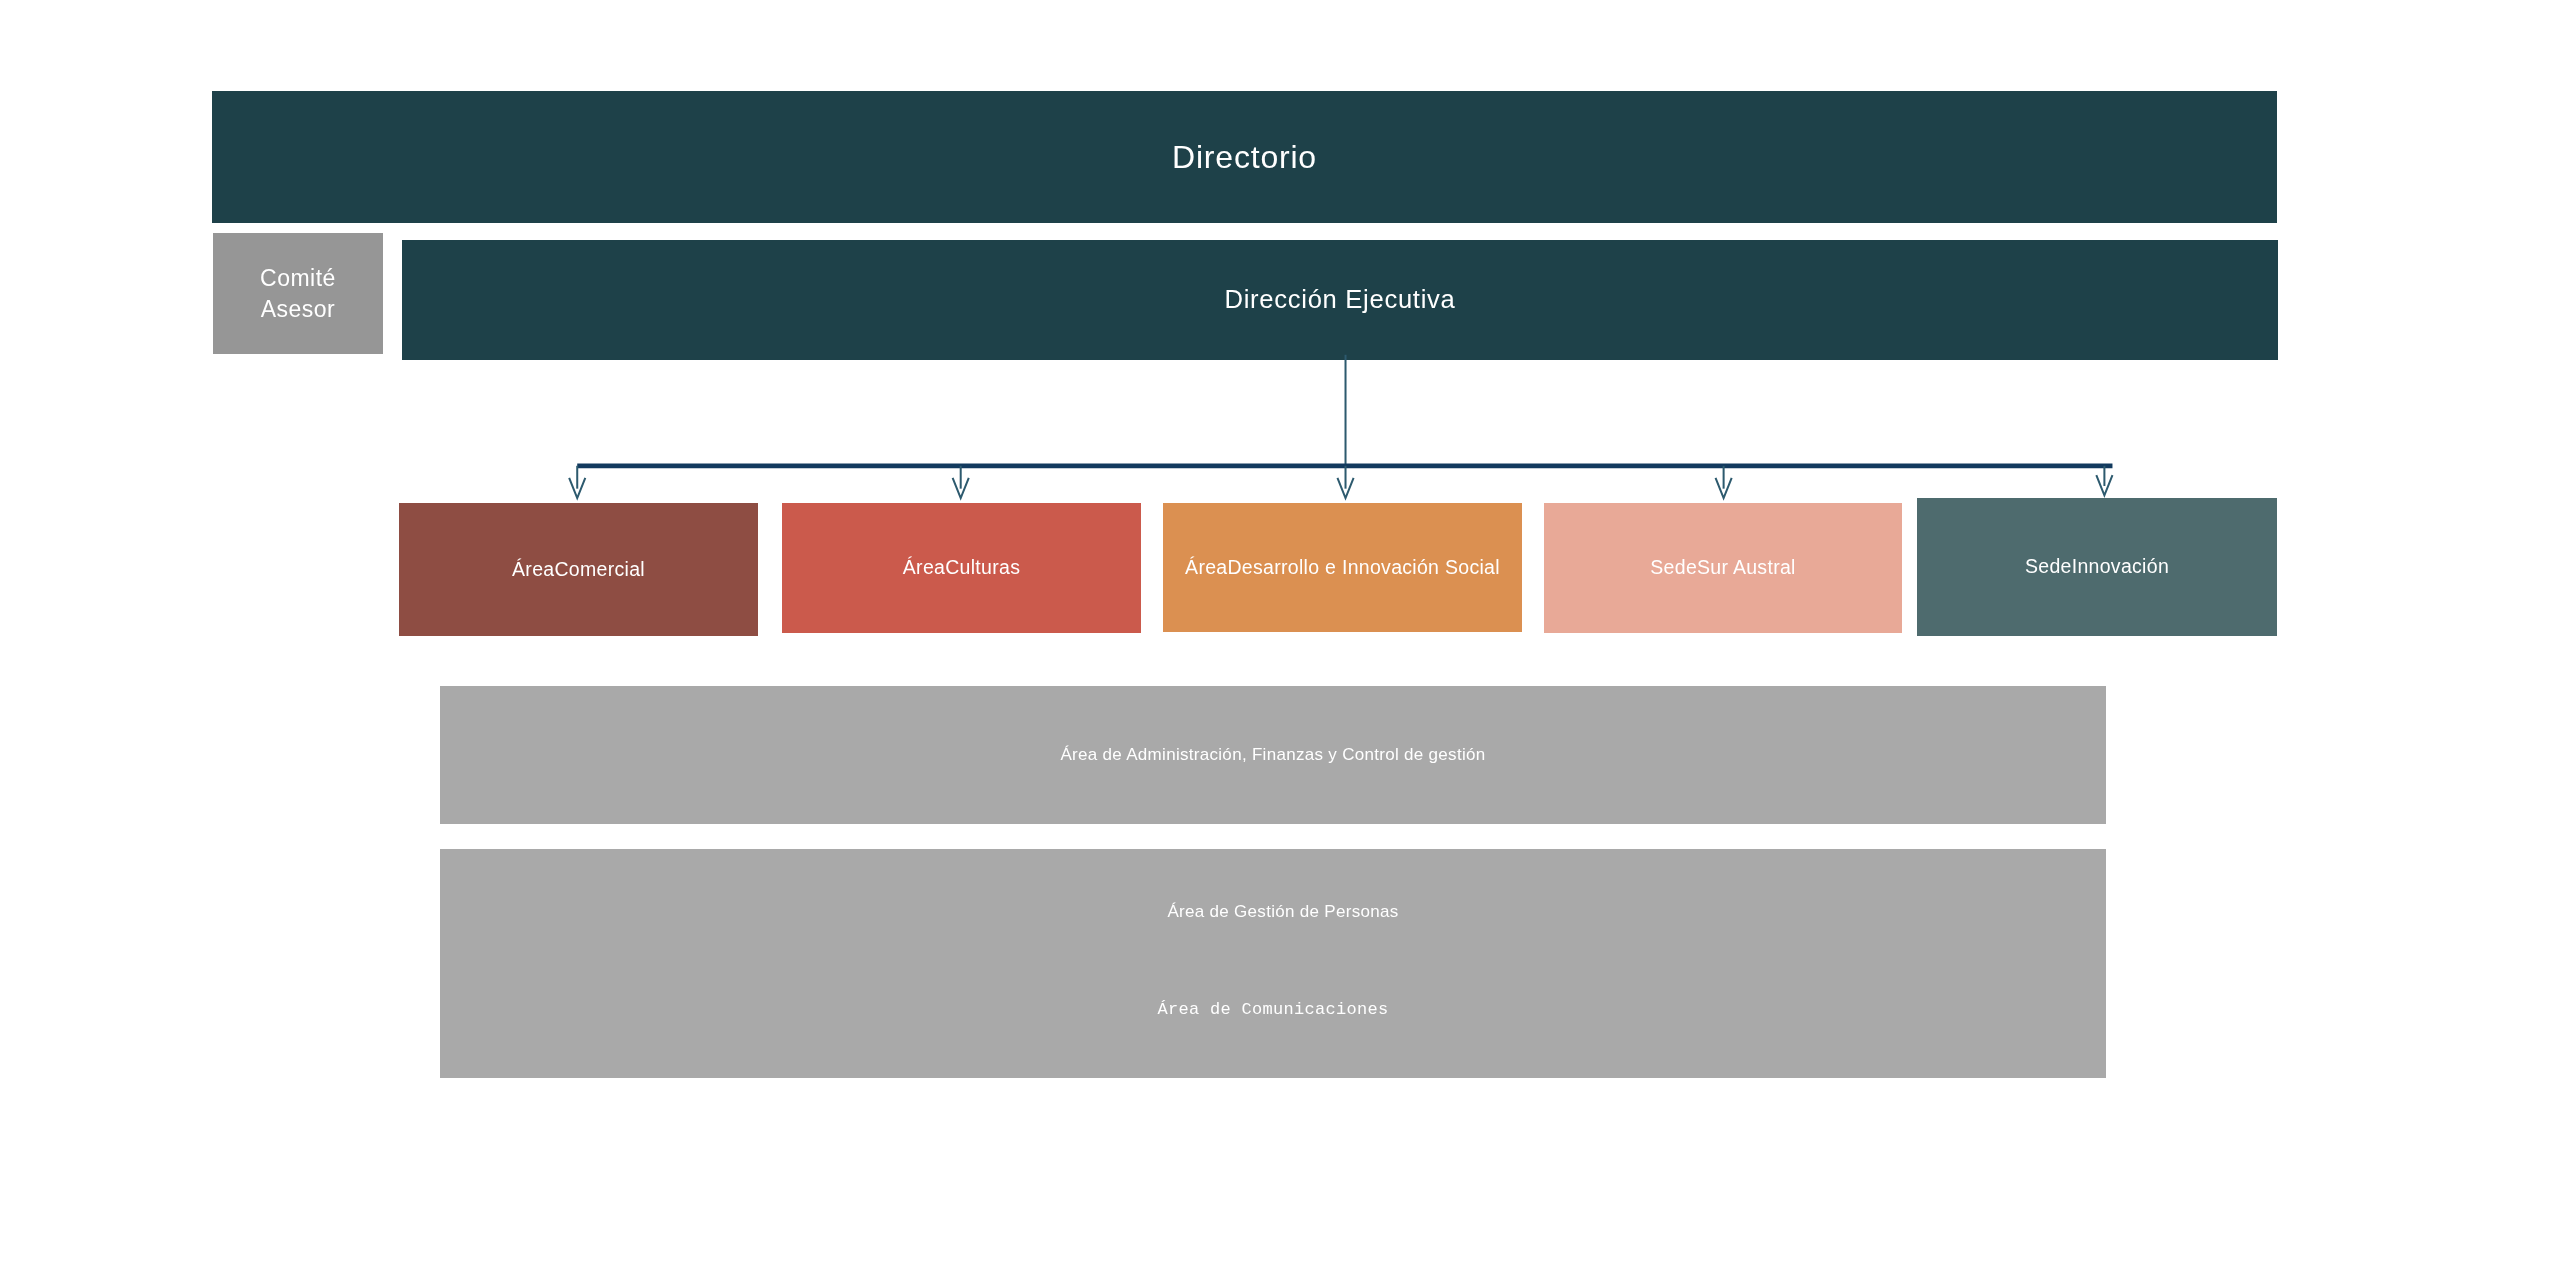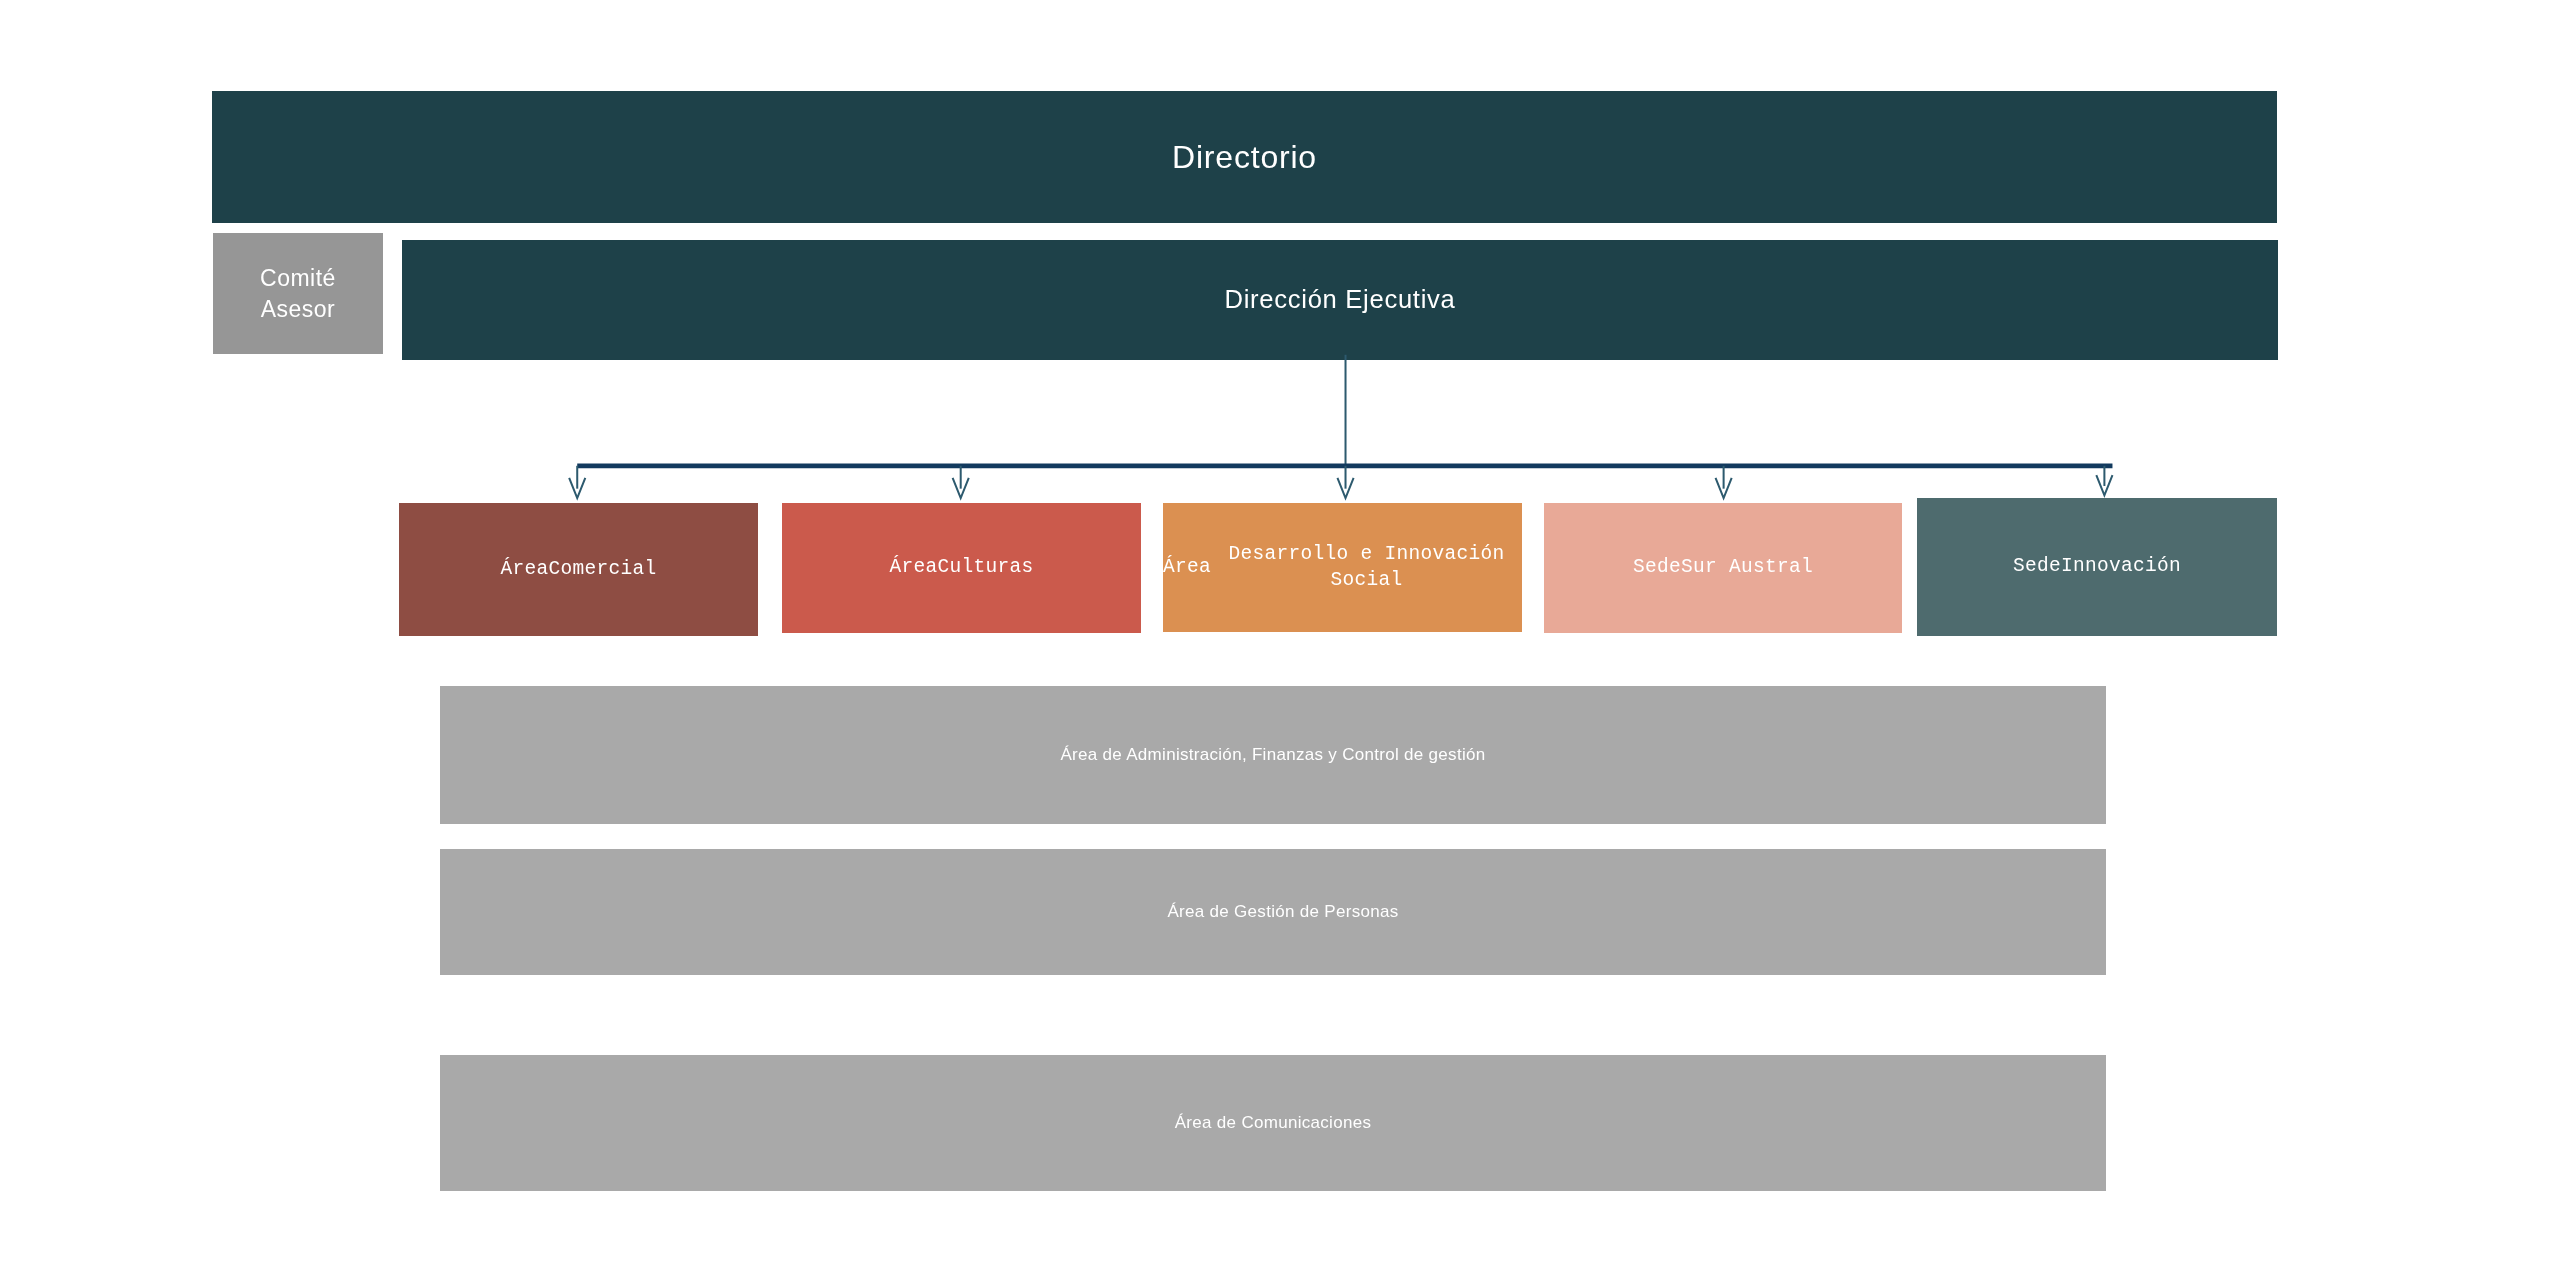--- a/index.html
+++ b/index.html
@@ -55,21 +55,21 @@
 
   
   #connectors {
     position: absolute;
     left: 0; top: 0;
     width: 2576px; height: 1272px;
     pointer-events: none;
   }
 
   
-  .area-box { font-size: 19.5px; letter-spacing: 0.3px; font-family: Liberation Mono, monospace; }
+  .area-box { font-size: 19.5px; letter-spacing: 0.3px; }
 
   #box-area-comercial {
     left: 399px; top: 503px;
     width: 359px; height: 133px;
     background: #8e4d43;
   }
   #box-area-culturas {
     left: 782px; top: 503px;
     width: 359px; height: 130px;
     background: #cb5a4c;
@@ -94,21 +94,21 @@
   .support-bar {
     background: #a9a9a9;
     font-size: 17px;
     letter-spacing: 0.3px;
     left: 402px;
     width: 1666px;
     margin-left: 38px;
   }
   #bar-administracion { top: 686px; height: 138px; }
   #bar-gestion-personas { top: 849px; height: 126px; padding-left: 20px; }
-  #bar-comunicaciones   { top: 1055px; height: 136px; }
+  #bar-comunicaciones   { top: 942px; height: 136px; font-family: Liberation Mono, monospace; }
 </style>
 </head>
 <body>
 
 <div id="canvas">
 
   <div class="box" id="box-directorio">Directorio</div>
 
   <div class="box" id="box-comite-asesor">Comité
 Asesor</div>

